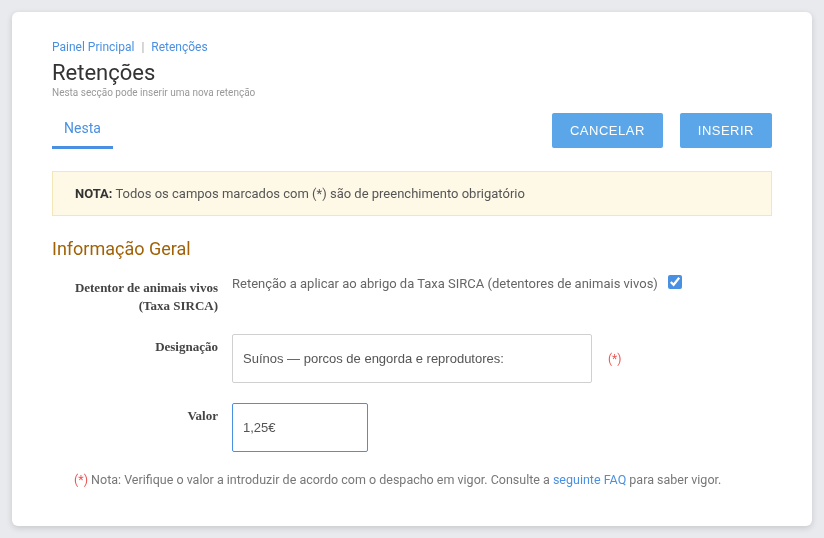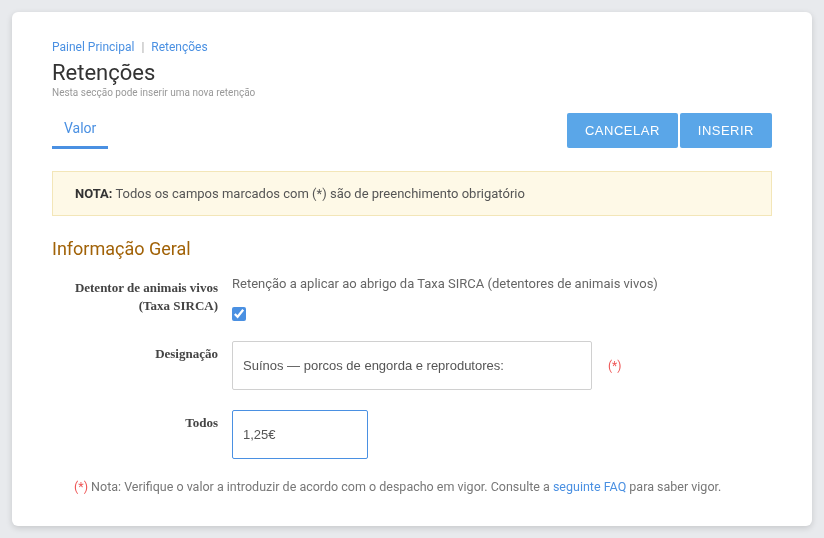--- a/index.html
+++ b/index.html
@@ -57,21 +57,21 @@
     }
     .tab {
       padding: 8px 12px 10px 12px;
       font-size: 14px;
       color: #4a90e2;
       border-bottom: 3px solid #4a90e2;
       cursor: pointer;
     }
     .actions {
       display: flex;
-      gap: 2px;
+      gap: 17px;
       margin-left: 20px;
     }
     .btn {
       background: #5aa6e8;
       color: #fff;
       border: none;
       padding: 10px 18px;
       font-size: 13px;
       font-weight: 500;
       letter-spacing: 0.5px;
@@ -118,21 +118,21 @@
       gap: 8px;
     }
     .help-text {
       font-size: 13px;
       color: #666;
       line-height: 1.4;
       margin-bottom: 4px;
     }
     .checkbox-wrap {
       display: flex;
-      flex-direction: column;
+      flex-direction: row;
       align-items: flex-start;
       gap: 10px;
     }
     input[type="checkbox"] {
       width: 14px;
       height: 14px;
       accent-color: #4a90e2;
       cursor: pointer;
     }
     input[type="text"] {
@@ -177,21 +177,21 @@
     <a href="#">Painel Principal</a>
     <span class="breadcrumb-sep">|</span>
     <a href="#">Retenções</a>
   </div>
 
   <h1 class="page-title">Retenções</h1>
   <div class="page-subtitle">Nesta secção pode inserir uma nova retenção</div>
 
   <div class="tab-row">
     <div class="tabs">
-      <div class="tab">Valor</div>
+      <div class="tab">Nesta</div>
     </div>
     <div class="actions">
       <button class="btn">CANCELAR</button>
       <button class="btn">INSERIR</button>
     </div>
   </div>
 
   <div class="note-box">
     <strong>NOTA:</strong><span> Todos os campos marcados com (*) são de preenchimento obrigatório</span>
   </div>
@@ -208,21 +208,21 @@
 
   <div class="form-row">
     <div class="form-label">Designação</div>
     <div class="form-control">
       <input type="text" class="input-designacao" value="Suínos — porcos de engorda e reprodutores:" style="">
       <span class="required-mark">(*)</span>
     </div>
   </div>
 
   <div class="form-row">
-    <div class="form-label">Todos</div>
+    <div class="form-label">Valor</div>
     <div class="form-control">
       <input type="text" class="input-valor" value="1,25€" style="">
     </div>
   </div>
 
   <div class="footnote">
     <span class="ast">(*)</span><span> Nota: Verifique o valor a introduzir de acordo com o despacho em vigor. Consulte a </span><a href="#">seguinte FAQ</a><span> para saber vigor.</span>
   </div>
 
 </div>

